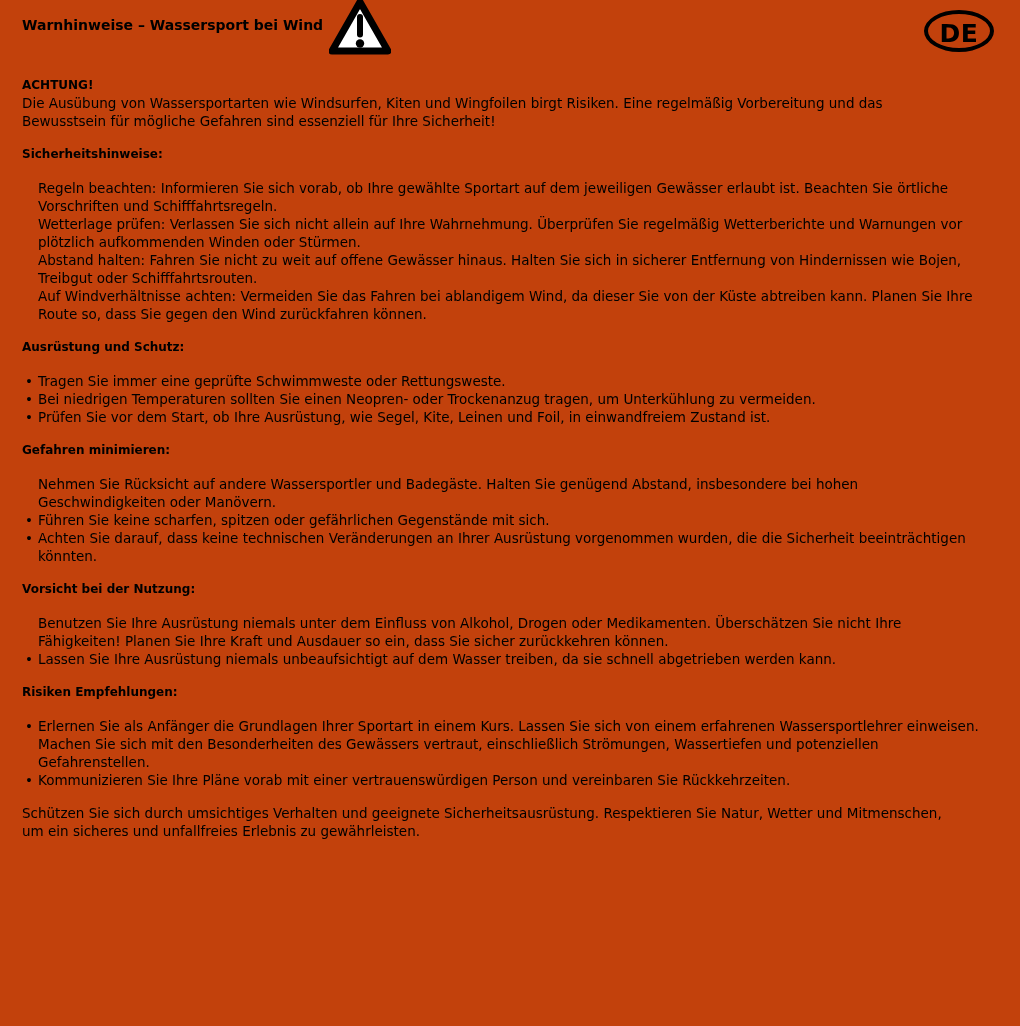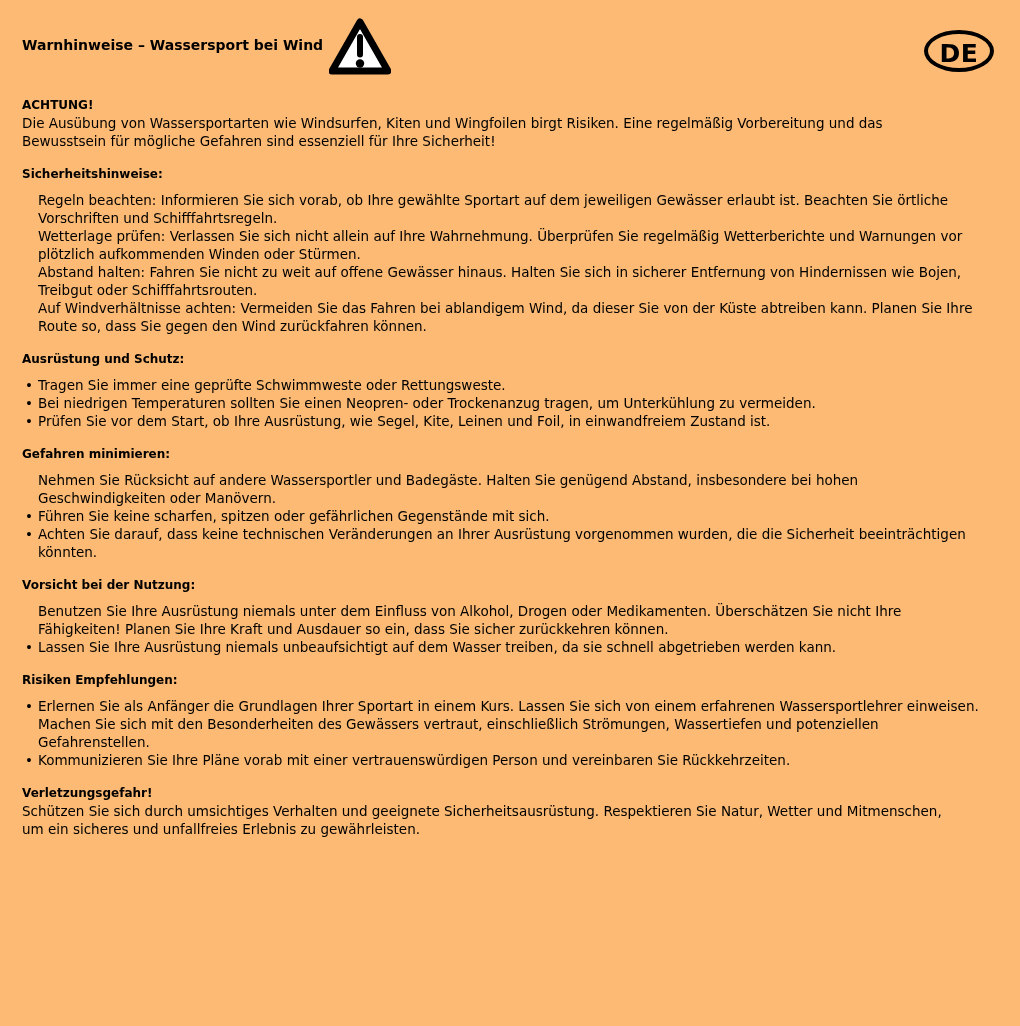--- a/index.html
+++ b/index.html
@@ -2,39 +2,39 @@
 <html lang="de"><head>
 <meta charset="utf-8">
 <style>
   * { margin:0; padding:0; box-sizing:border-box; }
   html, body { background:#ffffff; }
   body {
     width:1020px; height:1026px;
     font-family:"DejaVu Sans","Liberation Sans",sans-serif;
     color:#000000; overflow:hidden;
   }
-  .page { position:relative; width:1020px; height:1026px; padding:36px 26px 0 22px; background:#fdba74; }
+  .page { position:relative; width:1020px; height:1026px; padding:16px 26px 0 22px; background:#c2410c; }
 
   
   .header { display:flex; align-items:flex-start; margin-bottom:20px; }
   .title { font-weight:bold; font-size:14px; line-height:18px; white-space:nowrap; }
   .warn-icon { flex:0 0 auto; margin-left:6px; margin-top:-18px; }
   .lang-badge {
     margin-left:auto; margin-top:-6px;
     width:70px; height:42px; border:4px solid #000; border-radius:50%;
     display:flex; align-items:flex-end; justify-content:center;
     font-weight:bold; font-size:25px; letter-spacing:0.5px;
   }
 
   
   .section { font-size:13.5px; line-height:18px; }
   .section + .section { margin-top:15px; }
   .heading { font-weight:bold; font-size:12px; line-height:18px; }
   .para { max-width:935px; }
-  .list { margin-top:8px; max-width:958px; }
+  .list { margin-top:16px; max-width:958px; }
   .item { display:flex; }
   .marker { flex:0 0 16px; width:16px; padding-left:3px; font-size:13.5px; }
   .itext { flex:1; }
 </style>
 </head>
 <body>
 
 <div class="page">
 
   <div class="header">
@@ -137,18 +137,17 @@
             <span class="marker"></span>
             <span class="itext">Machen Sie sich mit den Besonderheiten des Gewässers vertraut, einschließlich Strömungen, Wassertiefen und potenziellen Gefahrenstellen.</span>
           </div>
           <div class="item">
             <span class="marker">•</span>
             <span class="itext">Kommunizieren Sie Ihre Pläne vorab mit einer vertrauenswürdigen Person und vereinbaren Sie Rückkehrzeiten.</span>
           </div>
         </div>
       </section>
       <section class="section">
-        <div class="heading">Verletzungsgefahr!</div>
         <div class="para">Schützen Sie sich durch umsichtiges Verhalten und geeignete Sicherheitsausrüstung. Respektieren Sie Natur, Wetter und Mitmenschen, um ein sicheres und unfallfreies Erlebnis zu gewährleisten.</div>
       </section>
     </main>
 
 </div>
 
 </body></html>

